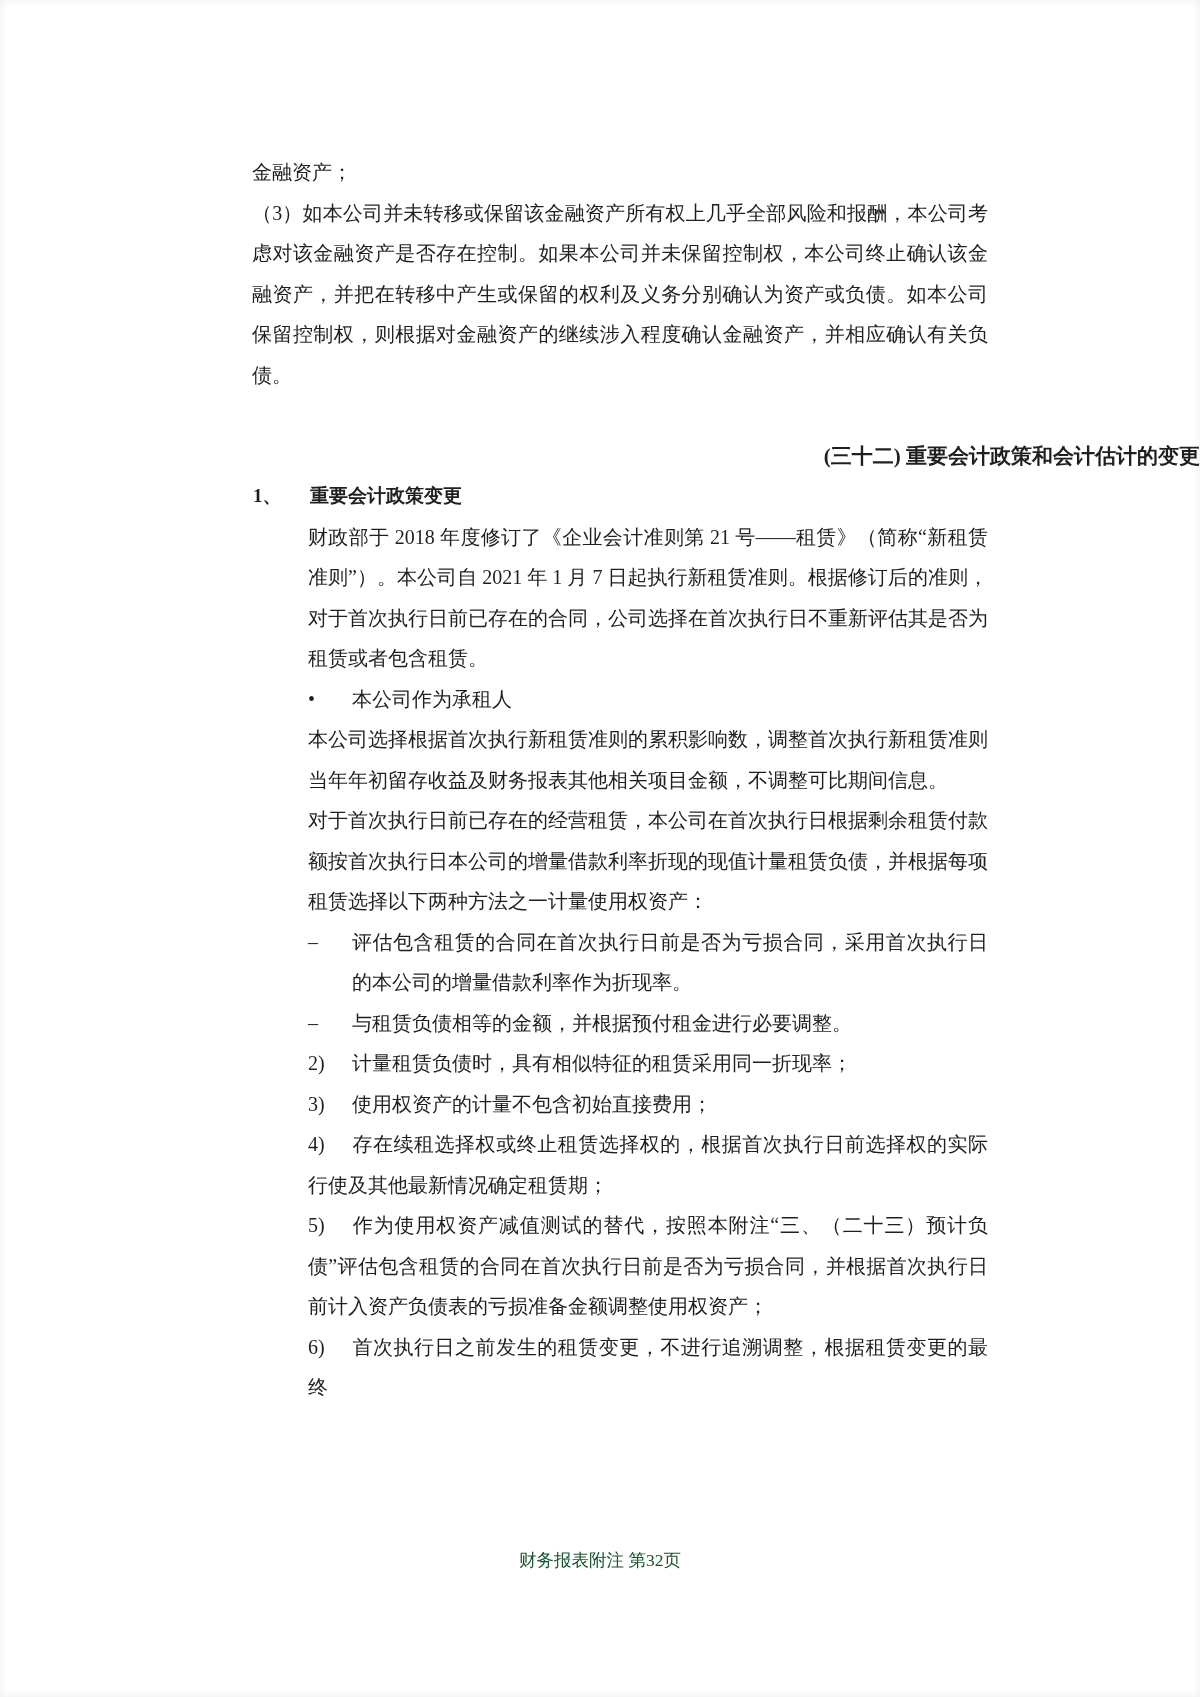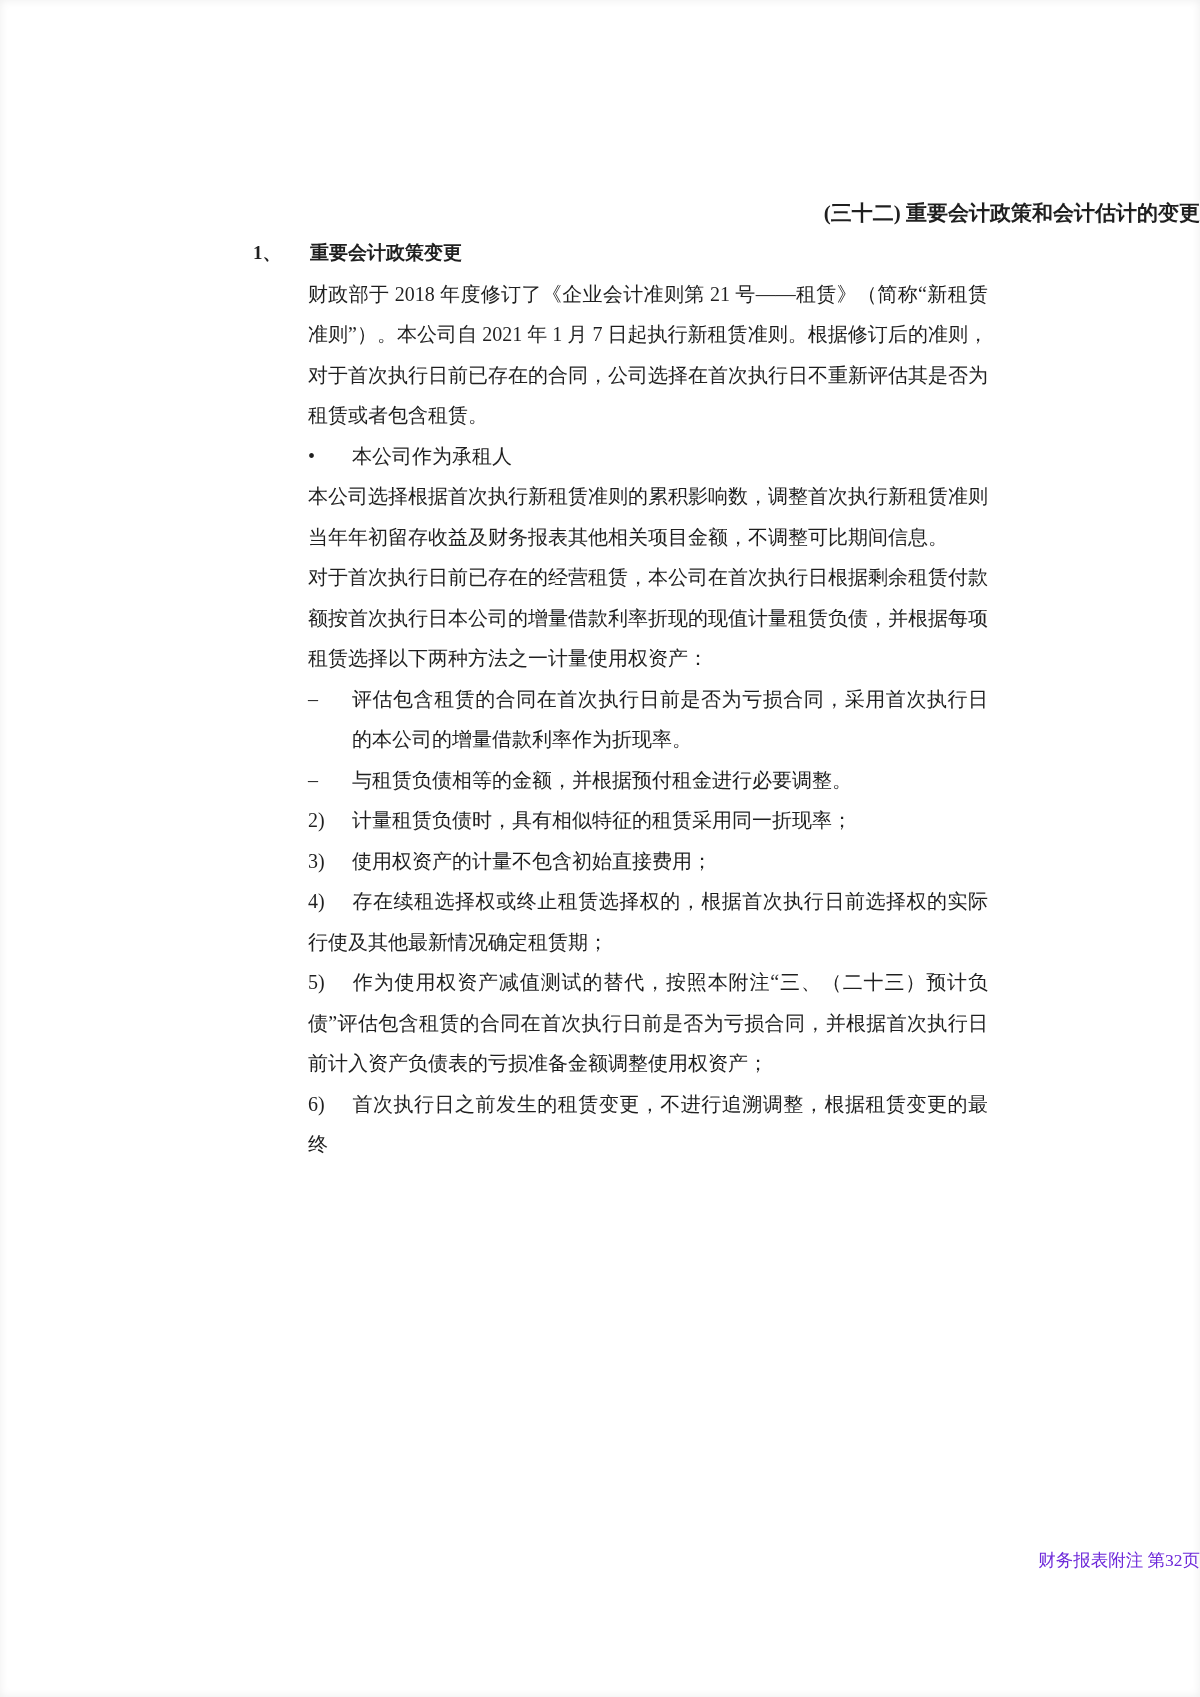--- a/index.html
+++ b/index.html
@@ -65,32 +65,34 @@
   }
   .num-marker {
     display: inline-block;
     width: 44px;
   }
   .footer {
     position: absolute;
     top: 1548px;
     left: 0;
     width: 100%;
-    text-align: right;
+    text-align: center;
     font-size: 17.5px;
-    color: #6d28d9;
+    color: #14532d;
     line-height: 24px;
   }
 </style>
 </head>
 <body>
 
 <div class="page">
 
+  <p class="para level-a">金融资产；</p>
 
+  <p class="para level-a justify">（3）如本公司并未转移或保留该金融资产所有权上几乎全部风险和报酬，本公司考虑对该金融资产是否存在控制。如果本公司并未保留控制权，本公司终止确认该金融资产，并把在转移中产生或保留的权利及义务分别确认为资产或负债。如本公司保留控制权，则根据对金融资产的继续涉入程度确认金融资产，并相应确认有关负债。</p>
 
   <h1 class="section-heading">(三十二) 重要会计政策和会计估计的变更</h1>
 
   <div class="sub-heading">
     <span class="sub-marker">1、</span><span class="sub-title">重要会计政策变更</span>
   </div>
 
   <div class="body-block">
 
 

